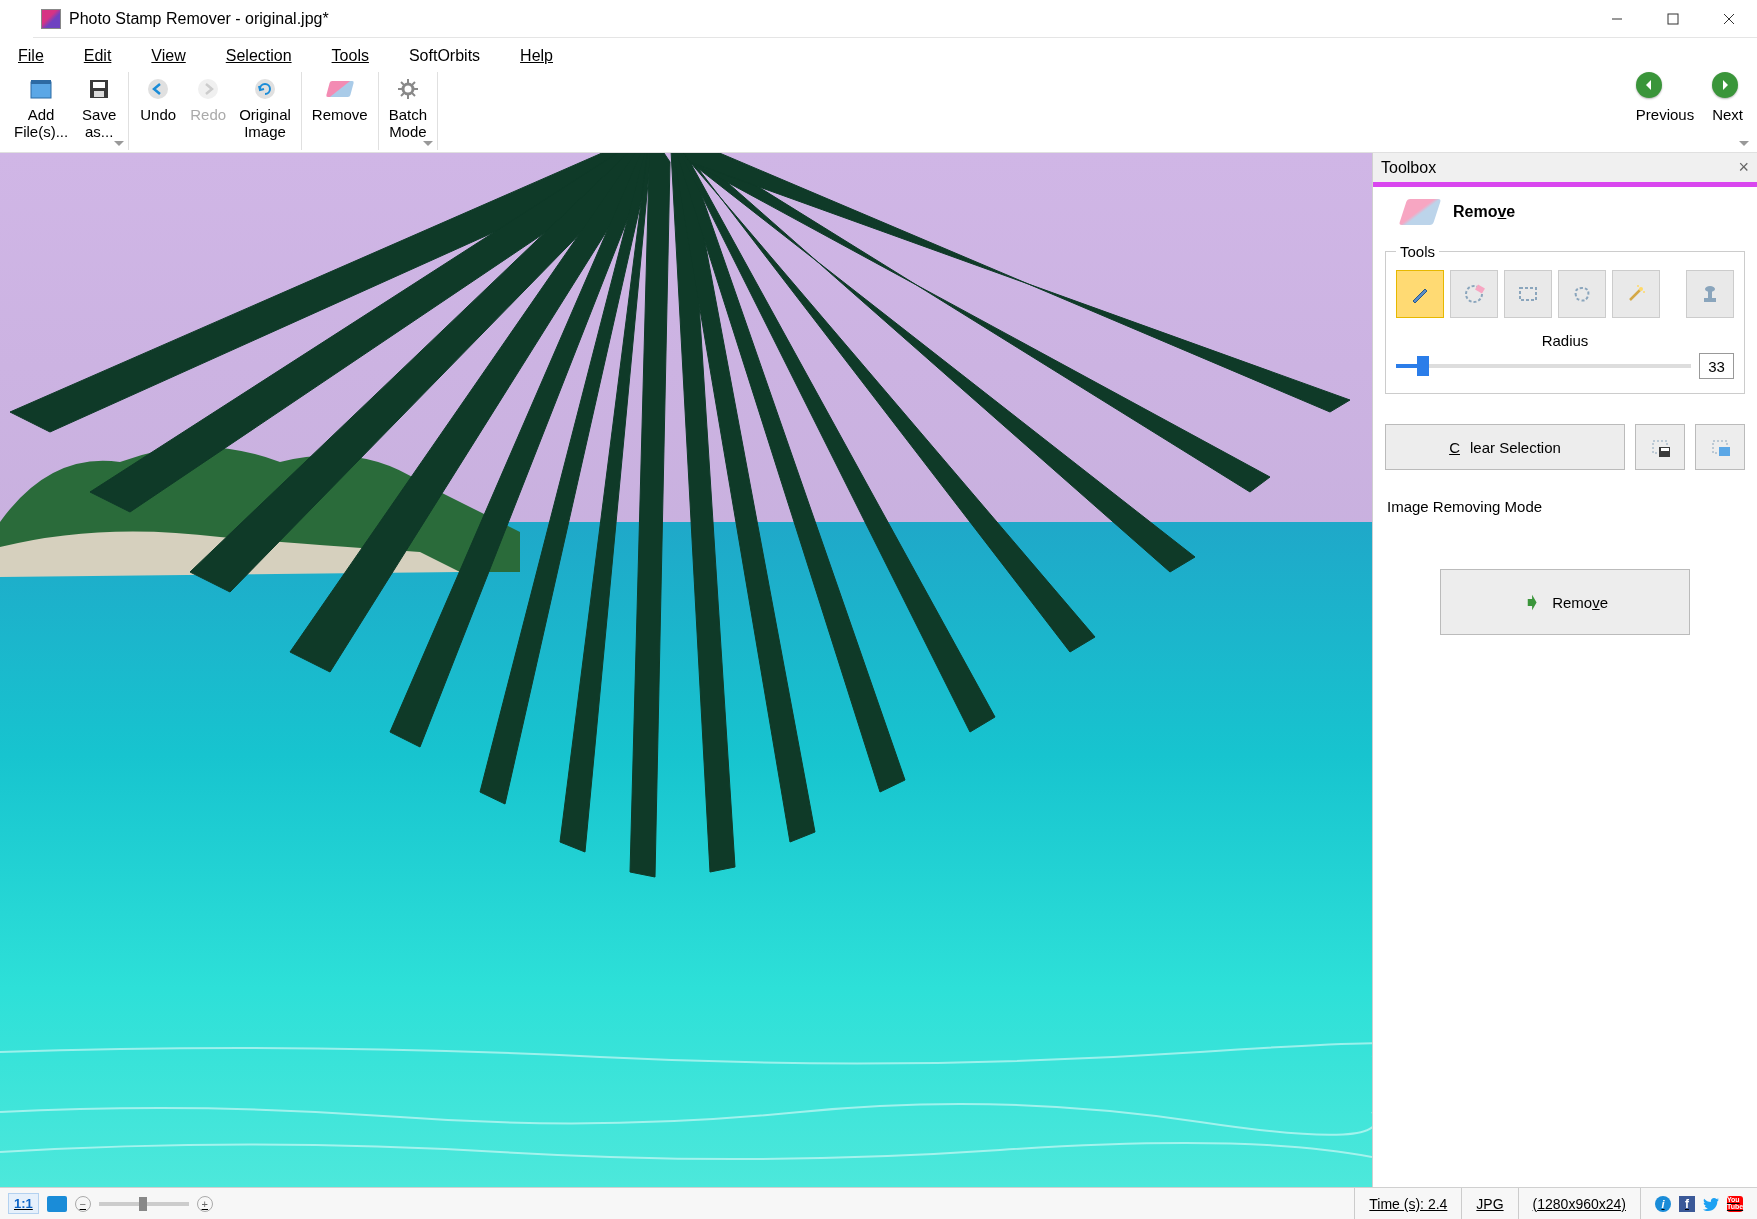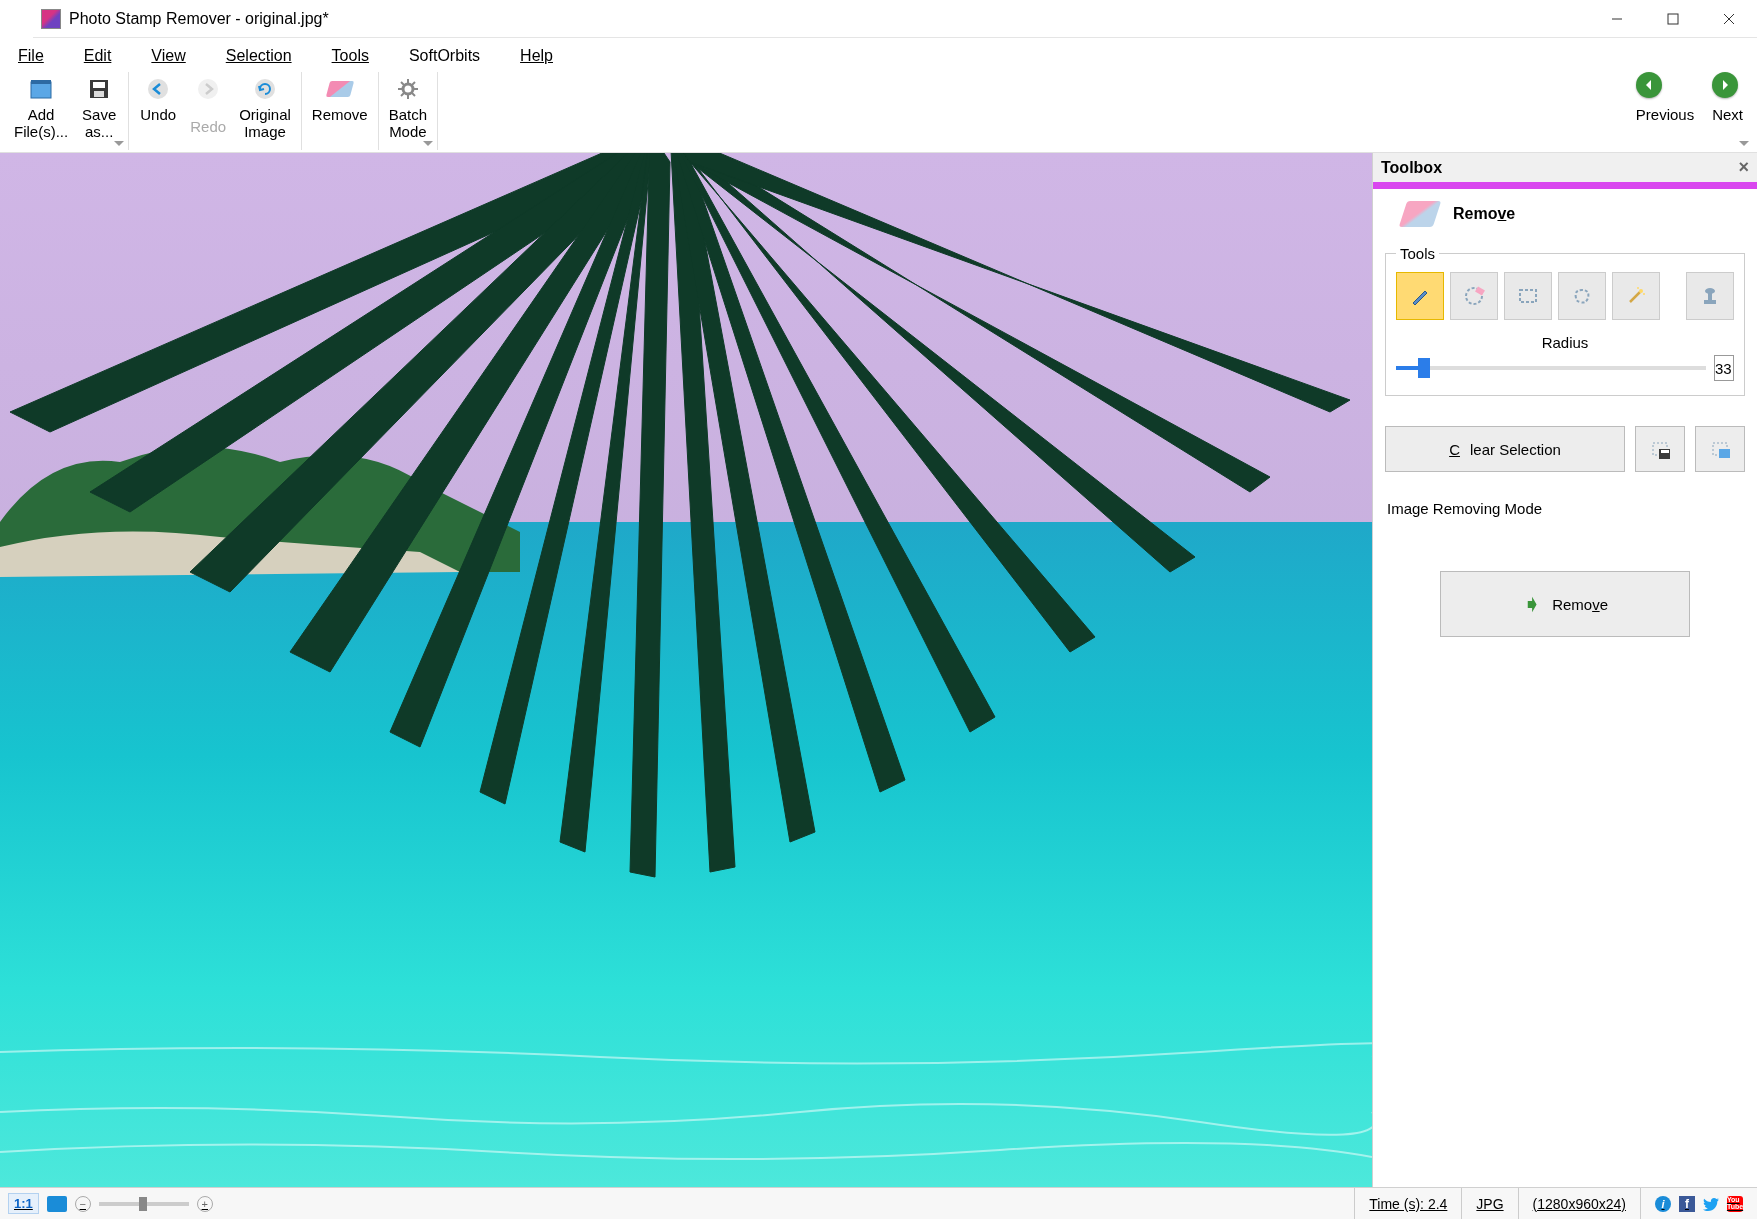--- a/index.html
+++ b/index.html
@@ -15,51 +15,51 @@
 
 .menubar { height: 30px; display: flex; align-items: flex-end; padding: 0 8px; gap: 20px; }
 .menuitem { padding: 3px 10px; font-size: 16px; cursor: default; }
 
 
 .toolbar { display: flex; align-items: flex-start; padding: 4px 4px 2px 4px; border-bottom: 1px solid #e0e0e0; }
 .tool-group { display: flex; align-items: flex-start; padding: 0 4px; border-right: 1px solid #e0e0e0; height: 78px; position: relative; }
 .tool-group:last-child { border-right: none; }
 .tool-btn { display: flex; flex-direction: column; align-items: center; justify-content: flex-start; padding: 2px 6px 0 6px; font-size: 15px; line-height: 1.15; text-align: center; min-width: 50px; }
 .tool-btn .ticon { width: 26px; height: 26px; margin: 2px 0 4px 0; display: flex; align-items: center; justify-content: center; }
-.tool-btn.disabled { color: #aaa; gap: 12px; }
+.tool-btn.disabled { color: #aaa; }
 .spacer { flex: 1; }
 .nav-group { display: flex; gap: 18px; padding-right: 10px; }
 .nav-btn { display: flex; flex-direction: column; align-items: flex-start; font-size: 15px; }
 .nav-btn .narrow { width: 26px; height: 26px; background: #3a953a; border-radius: 50%; display: flex; align-items: center; justify-content: center; margin-bottom: 8px; box-shadow: 0 1px 2px rgba(0,0,0,.3); }
 .nav-btn .narrow svg { fill: #fff; }
 .dd-arrow { position: absolute; bottom: 4px; right: 4px; width: 0; height: 0; border-left: 5px solid transparent; border-right: 5px solid transparent; border-top: 5px solid #999; }
 
 
 .main { flex: 1; display: flex; min-height: 0; }
 .canvas { flex: 1; position: relative; overflow: hidden; }
 .beach-svg { width: 100%; height: 100%; display: block; }
 
 
 .sidepanel { width: 385px; border-left: 1px solid #d0d0d0; display: flex; flex-direction: column; background: #fff; }
-.sp-header { background: #f0f0f0; border-bottom: 7px solid #d946ef; padding: 4px 8px; display: flex; align-items: center; font-weight: 700; font-size: 16px; }
+.sp-header { background: #f0f0f0; border-bottom: 5px solid #d946ef; padding: 4px 8px; display: flex; align-items: center; font-weight: 400; font-size: 16px; }
 .sp-header .close-x { margin-left: auto; font-size: 18px; color: #666; }
 .sp-toolhdr { display: flex; align-items: center; gap: 16px; padding: 12px 14px 18px 30px; font-weight: 700; font-size: 16px; }
 .eraser-ic { width: 34px; height: 26px; background: linear-gradient(135deg,#f7a6c2 45%,#bcd4ea 55%); border-radius: 3px; transform: skewX(-18deg); }
 fieldset { border: 1px solid #ccc; padding: 10px 10px 14px 10px; margin: 0 12px 0 12px; }
 legend { font-size: 15px; padding: 0 4px; }
 .tool-icons { display: flex; gap: 6px; }
 .ti-btn { width: 48px; height: 48px; background: #e9e9e9; border: 1px solid #ccc; display: flex; align-items: center; justify-content: center; }
 .ti-btn.selected { background: #ffda73; border: 1px solid #e6b800; }
 .ti-btn.last { margin-left: auto; }
 .radius-row { margin-top: 14px; font-size: 15px; text-align: center; }
 .slider-row { display: flex; align-items: center; gap: 8px; margin-top: 4px; }
 .slider { flex: 1; height: 4px; background: #ddd; position: relative; }
 .slider .fill { position: absolute; left: 0; top: 0; bottom: 0; width: 9%; background: #2b7de9; }
 .slider .thumb { position: absolute; top: -8px; left: 9%; width: 12px; height: 20px; background: #2b7de9; transform: translateX(-50%); }
-.radius-val { width: 20px; height: 26px; border: 1px solid #999; font-size: 15px; }
+.radius-val { width: 35px; height: 26px; border: 1px solid #999; text-align: center; font-size: 15px; }
 .sel-row { display: flex; align-items: center; gap: 10px; margin: 30px 12px 0 12px; }
 .btn { background: #ededed; border: 1px solid #bbb; padding: 8px 14px; font-size: 15px; display: flex; align-items: center; justify-content: center; gap: 10px; }
 .btn.wide { flex: 1; height: 46px; }
 .btn.sq { width: 50px; height: 46px; }
 .obj-label { margin: 28px 14px 6px 14px; font-size: 15px; }
 .combo { margin: 0 14px; height: 28px; border: 1px solid #aaa; display: flex; align-items: center; padding: 0 6px; background: #fff; font-size: 15px; }
 .combo .dd { margin-left: auto; width: 18px; height: 18px; background: #eee; border: 1px solid #bbb; display: flex; align-items: center; justify-content: center; }
 .remove-big { margin: 48px auto 0 auto; width: 250px; height: 66px; }
 .remove-big .go-ic { color: #3a953a; font-size: 24px; }
 

